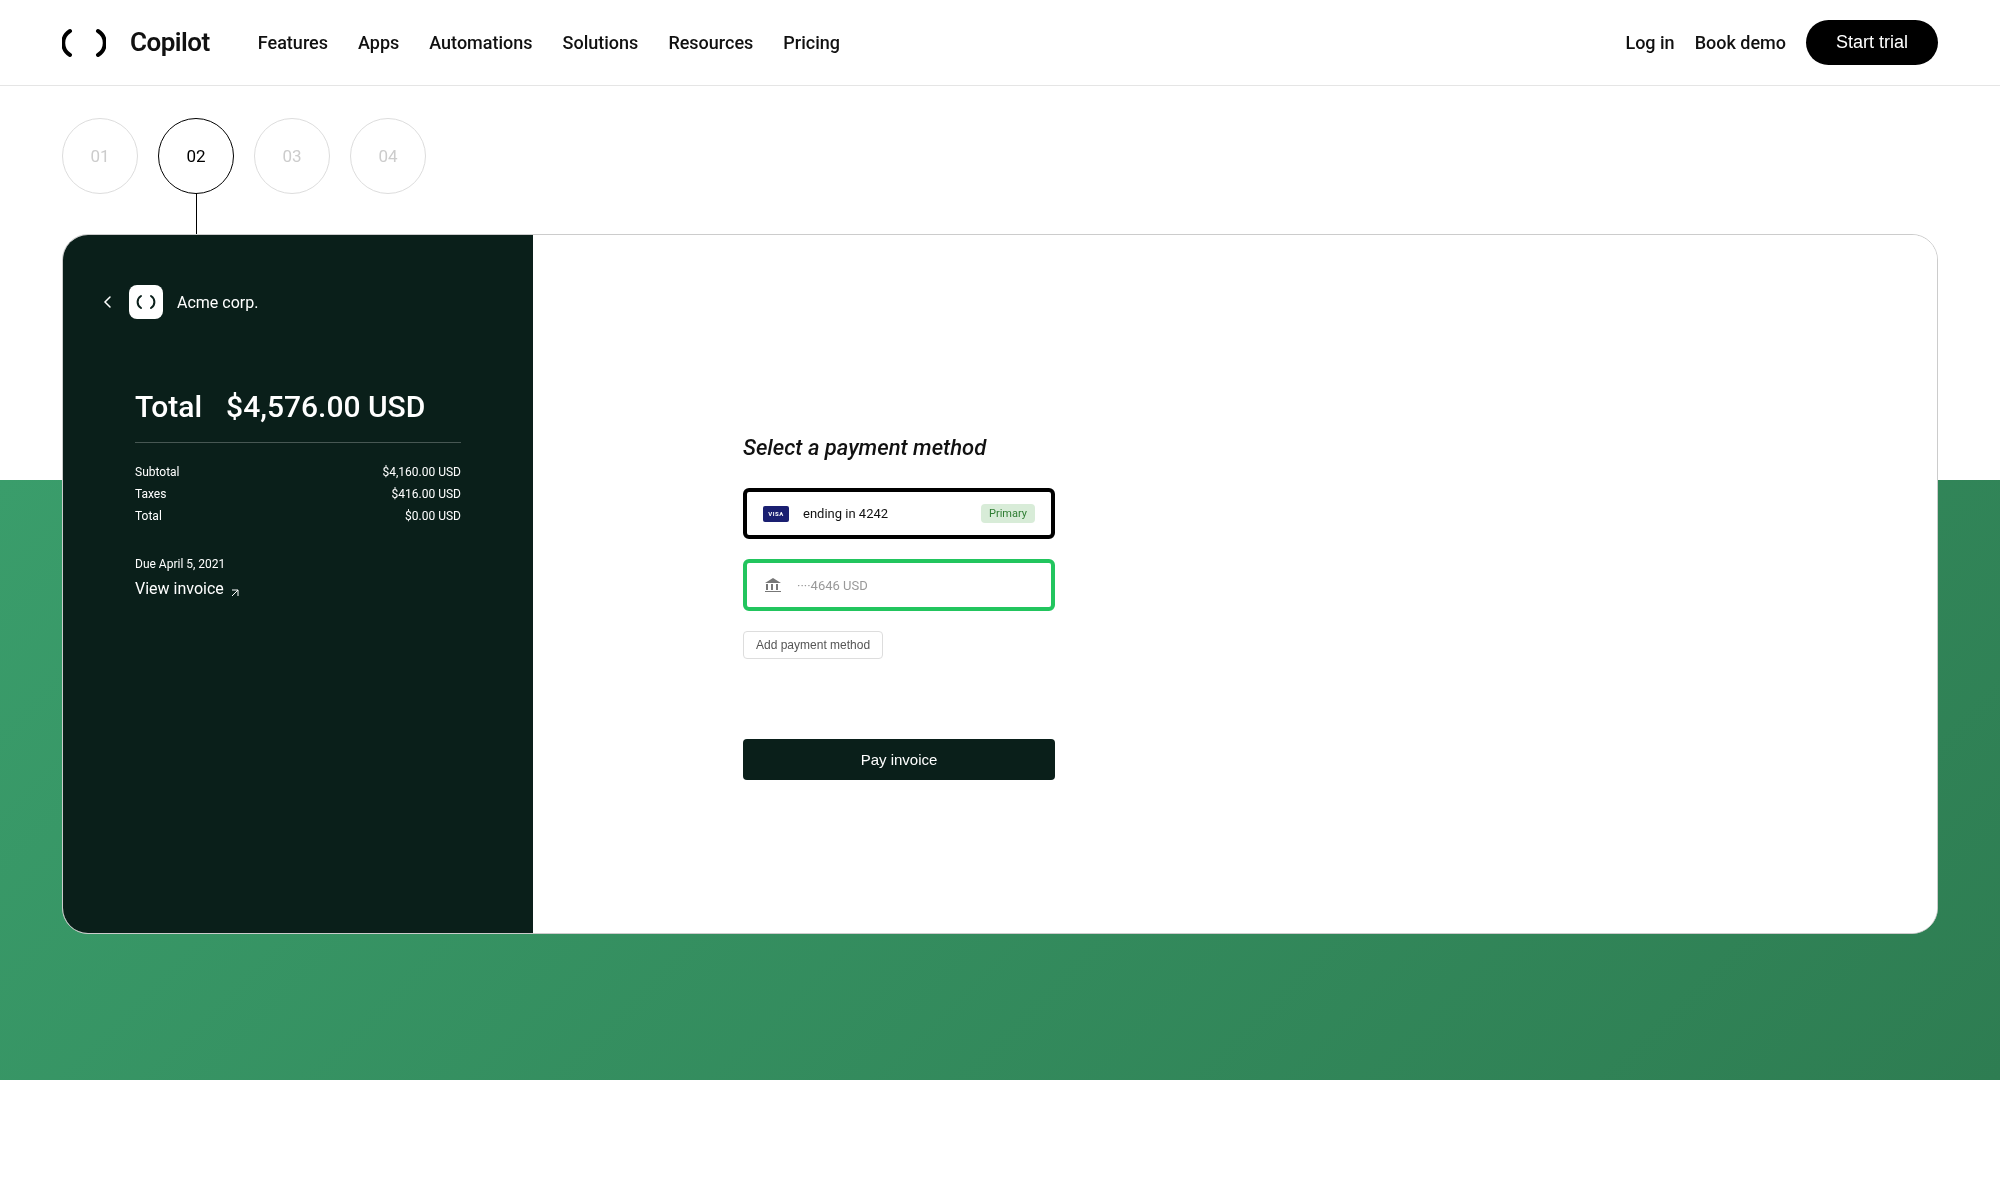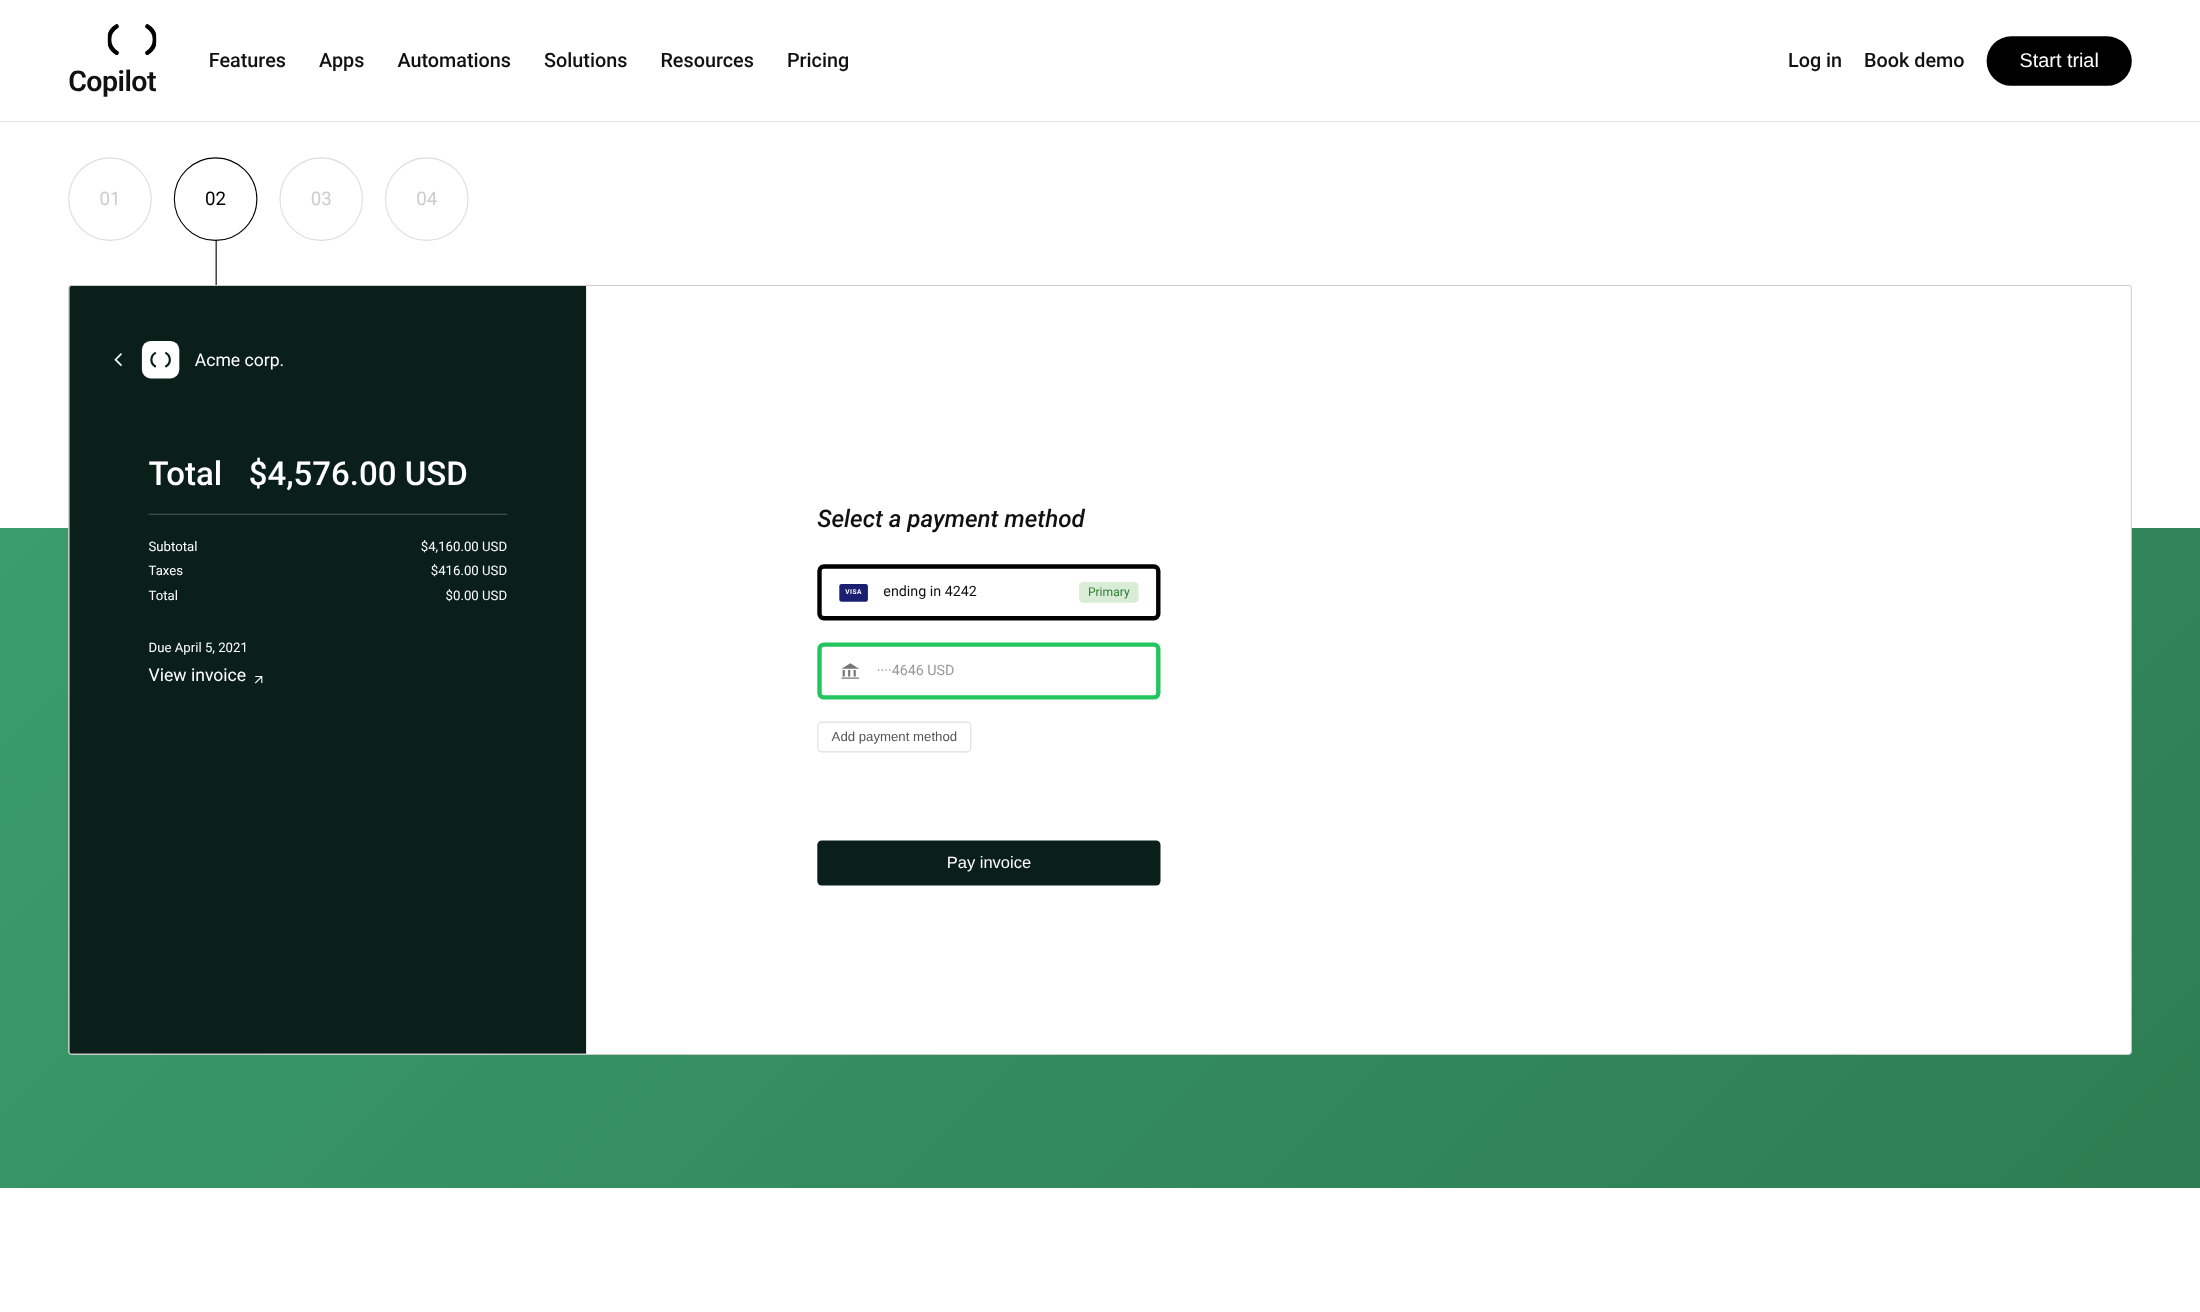--- a/index.html
+++ b/index.html
@@ -1,21 +1,21 @@
 <!DOCTYPE html>
 <html><head>
 <meta charset="utf-8">
 <style>
 * { margin: 0; padding: 0; box-sizing: border-box; }
 body { font-family: -apple-system, BlinkMacSystemFont, "Segoe UI", Roboto, Helvetica, Arial, sans-serif; background: #fff; color: #111; }
 
 
 .header { display: flex; align-items: center; justify-content: space-between; padding: 20px 62px; border-bottom: 1px solid #e5e5e5; }
 .header-left { display: flex; align-items: center; gap: 48px; }
-.logo-wrap { display: flex; align-items: flex-end; gap: 8px; flex-direction: column; }
+.logo-wrap { display: flex; align-items: flex-start; gap: 24px; }
 .logo-mark { width: 44px; height: 32px; }
 .logo-text { font-size: 26px; font-weight: 600; letter-spacing: -0.5px; }
 .nav { display: flex; gap: 30px; }
 .nav a { text-decoration: none; color: #111; font-size: 18px; font-weight: 500; }
 .header-right { display: flex; align-items: center; gap: 20px; }
 .header-right a.link { text-decoration: none; color: #111; font-size: 18px; font-weight: 500; }
 .btn-primary { background: #000; color: #fff; border: none; border-radius: 999px; padding: 12px 30px; font-size: 18px; font-weight: 500; cursor: pointer; }
 
 
 .section-head { display: flex; justify-content: space-between; align-items: flex-start; padding: 32px 62px 0; }
@@ -24,21 +24,21 @@
 .step-circles { display: flex; gap: 20px; }
 .step { width: 76px; height: 76px; border-radius: 50%; border: 1px solid #ddd; display: flex; align-items: center; justify-content: center; font-size: 17px; color: #ccc; position: relative; background: #fff; }
 .step.active { border-color: #000; color: #000; }
 .step.active::after { content: ""; position: absolute; top: 100%; left: 50%; width: 1px; height: 60px; background: #000; }
 
 
 .green-band { position: absolute; left: 0; right: 0; top: 480px; height: 600px; background: linear-gradient(135deg, #3a9d6b, #2e7d52); z-index: 0; }
 
 
 .frame-wrap { position: relative; padding: 0 62px; margin-top: 40px; }
-.frame { position: relative; border: 1px solid #ccc; border-radius: 3px; background: #fff; overflow: hidden; z-index: 1; min-height: 700px; display: flex; }
+.frame { position: relative; border: 1px solid #ccc; border-radius: 26px; background: #fff; overflow: hidden; z-index: 1; min-height: 700px; display: flex; }
 .dark-pane { width: 470px; background: #0a1f1a; color: #fff; padding: 50px 38px 38px; }
 .dark-head { display: flex; align-items: center; gap: 14px; margin-bottom: 70px; }
 .back-chevron { width: 14px; height: 14px; }
 .company-logo { width: 34px; height: 34px; background: #fff; border-radius: 8px; display: flex; align-items: center; justify-content: center; }
 .company-name { font-size: 16px; }
 .total-row { display: flex; gap: 24px; align-items: baseline; padding: 0 34px; margin-bottom: 18px; }
 .total-label { font-size: 30px; font-weight: 500; }
 .total-amount { font-size: 30px; font-weight: 500; }
 .divider { height: 1px; background: rgba(255,255,255,0.25); margin: 0 34px 18px; }
 .line-item { display: flex; justify-content: space-between; font-size: 12px; padding: 4px 34px; }

